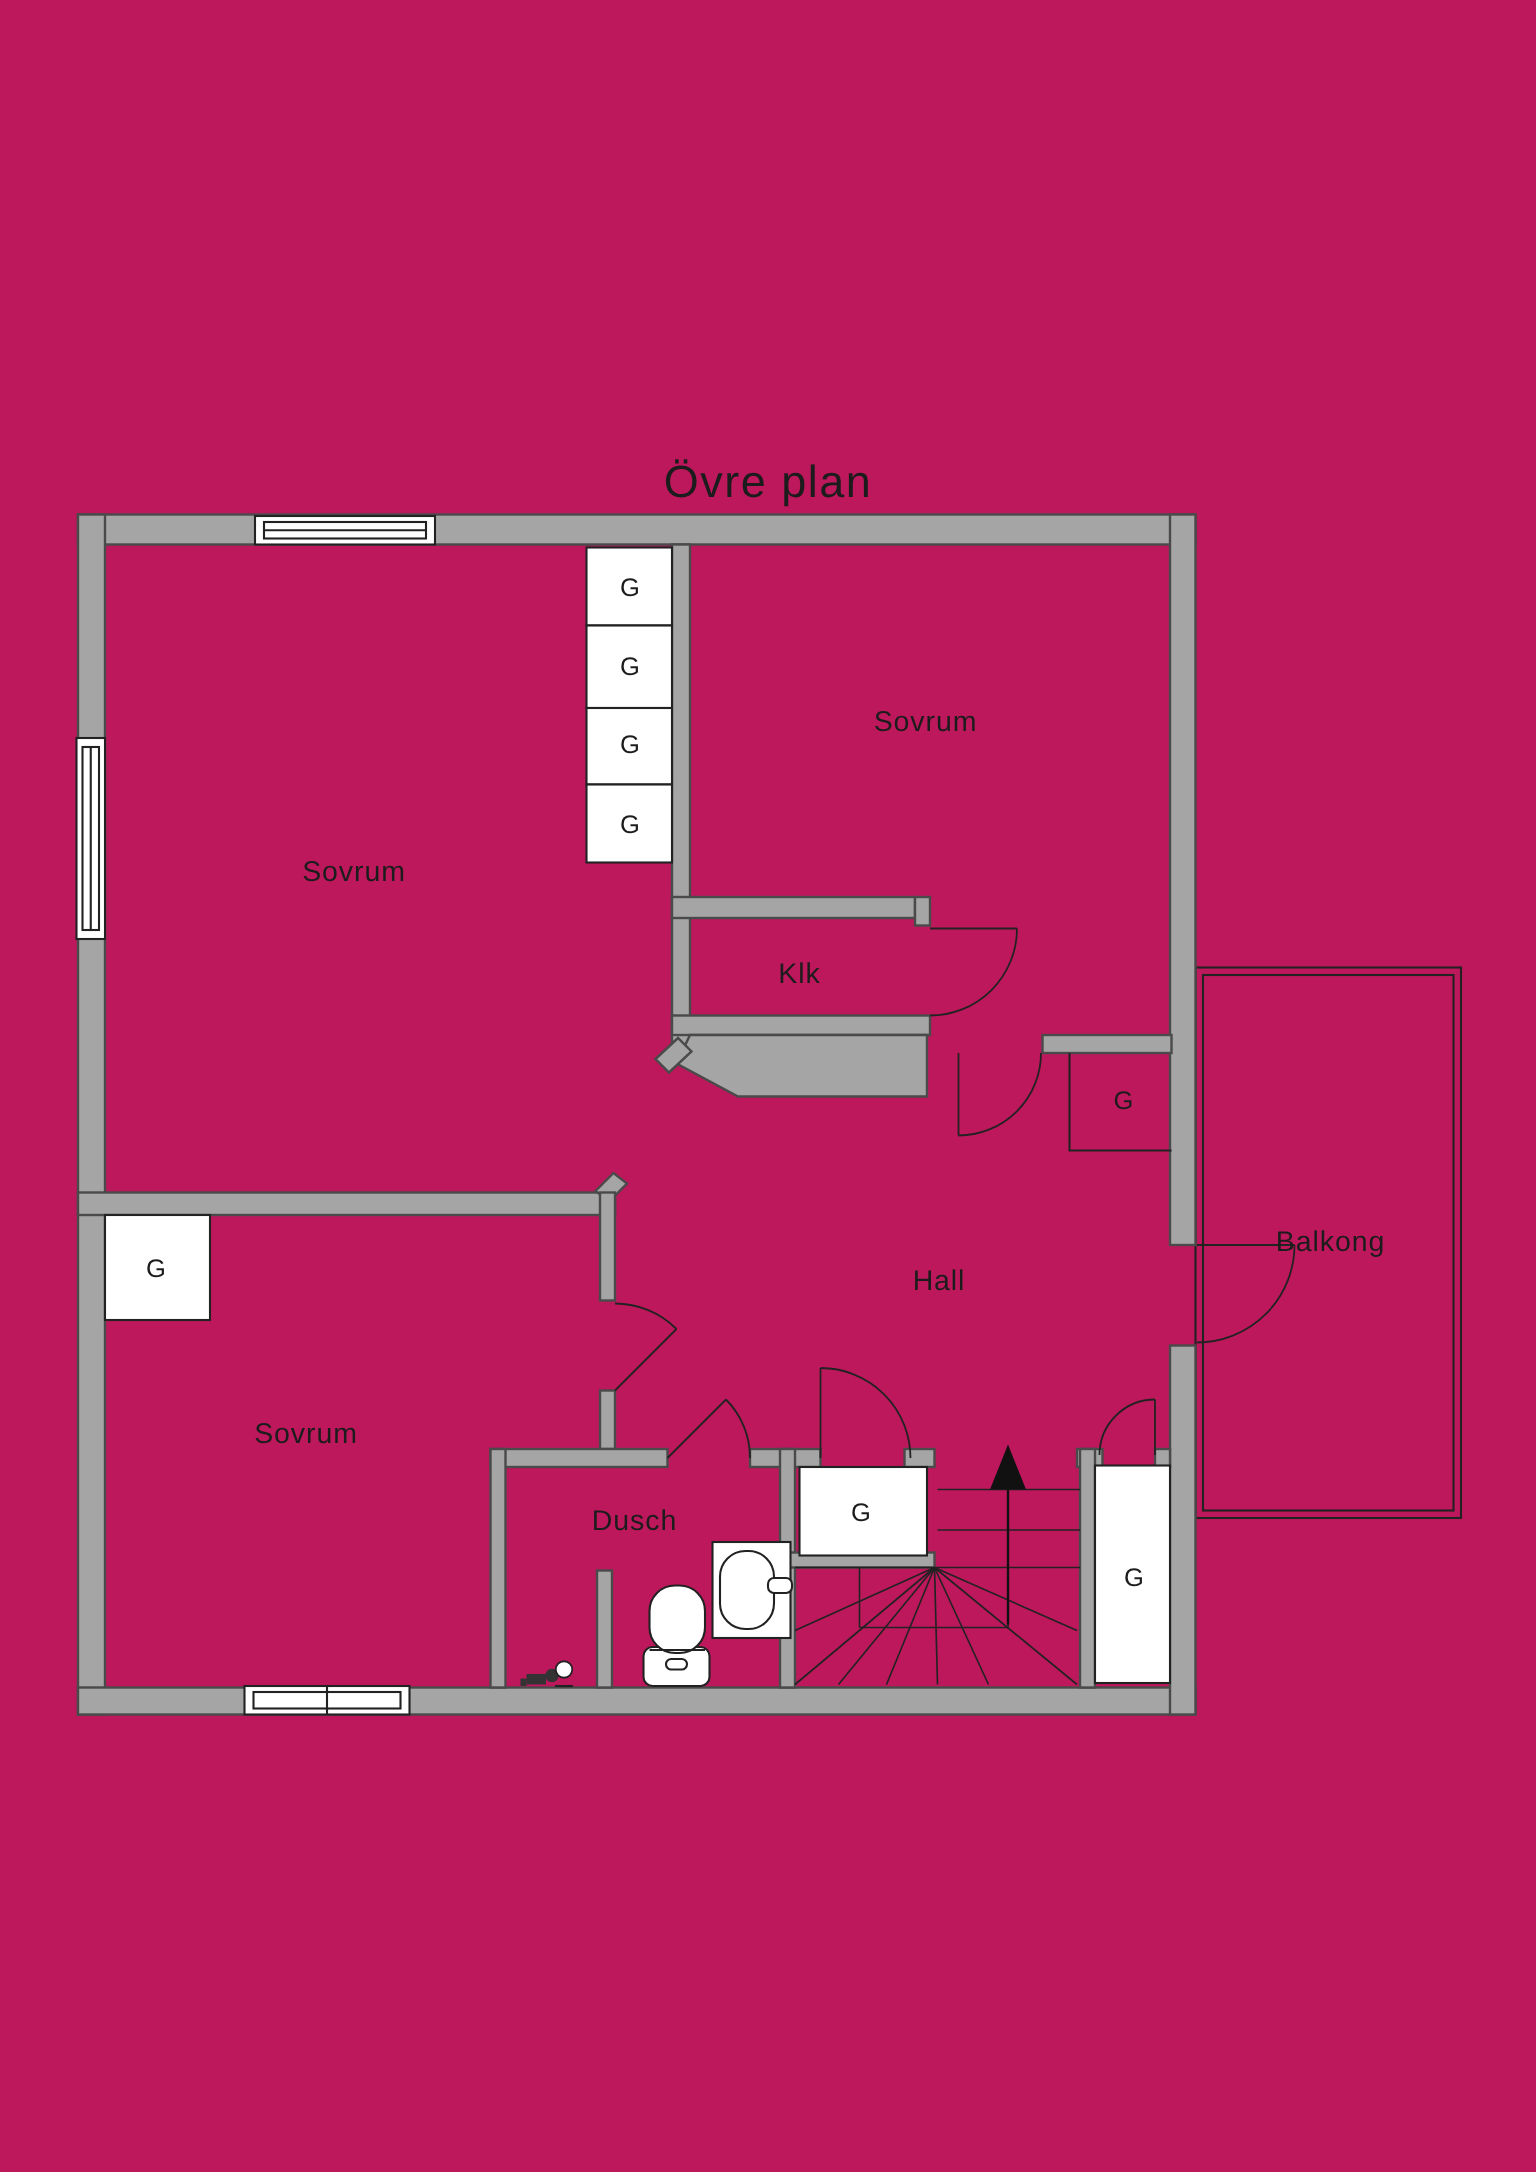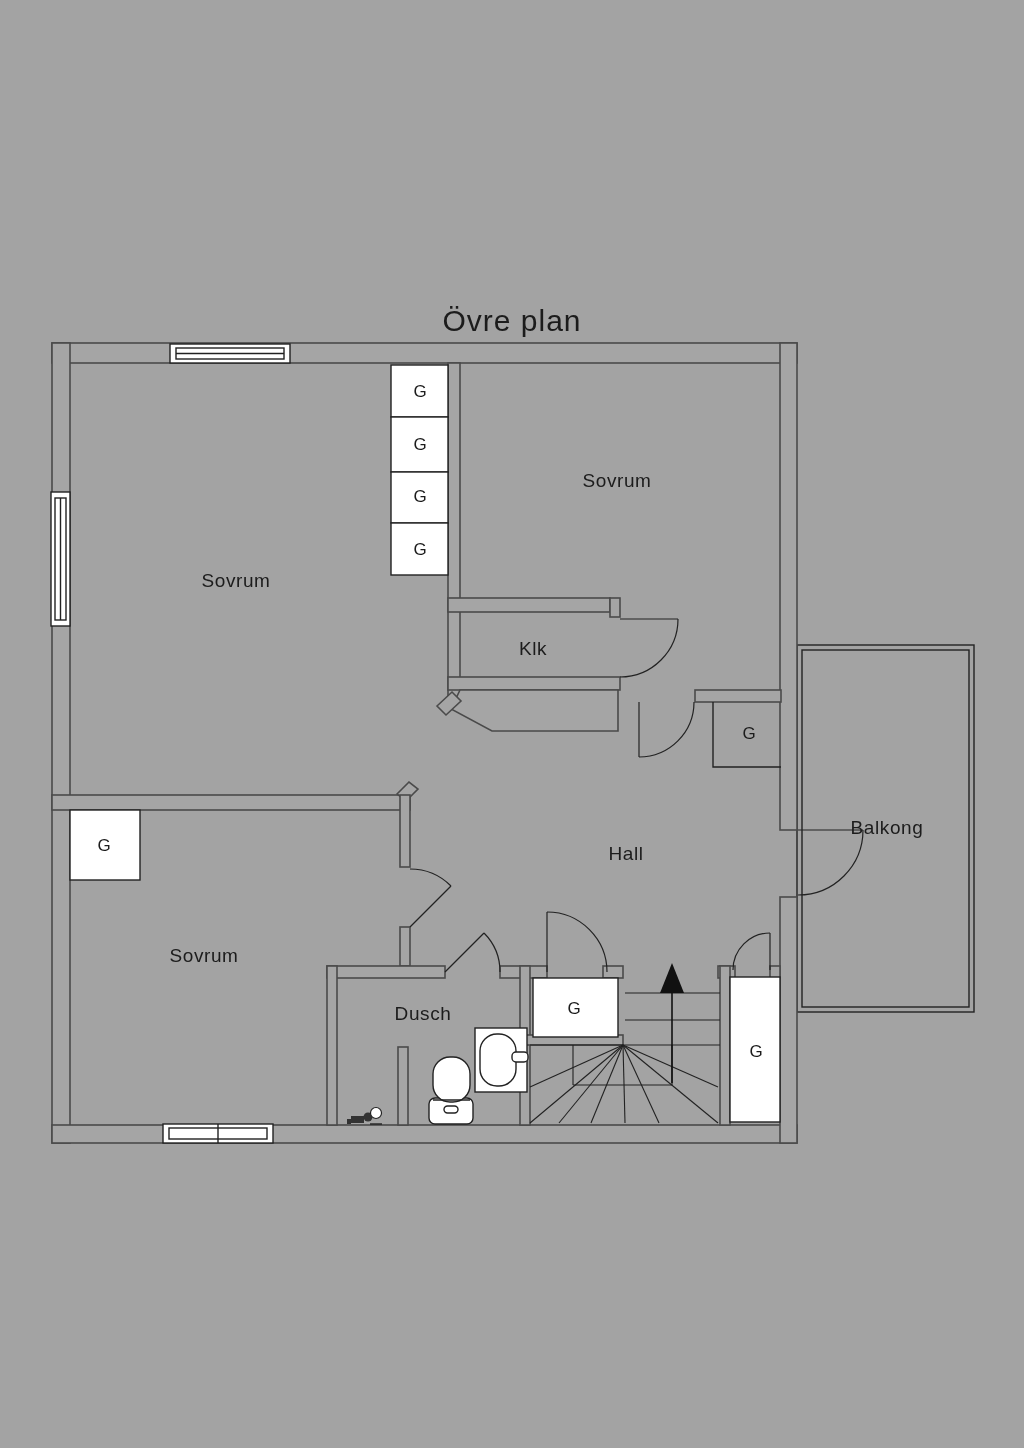--- a/index.html
+++ b/index.html
@@ -1,16 +1,16 @@
 <!DOCTYPE html>
 <html><head>
 <meta charset="utf-8">
 <style>
   html,body{margin:0;padding:0;background:#ffffff;}
-  .page{width:1024px;height:1448px;position:relative;background:#a3a3a3;}
+  .page{width:1024px;height:1448px;position:relative;background:#be185d;}
   svg{display:block;}
   .wall{stroke:#4a4a4a;stroke-width:1.6;}
   .thin{fill:none;stroke:#222;stroke-width:1.4;}
   .thinw{fill:#fff;stroke:#222;stroke-width:1.4;}
   .arc{fill:none;stroke:#222;stroke-width:1.2;}
   .stair{fill:none;stroke:#222;stroke-width:1.1;}
   text{fill:#1c1c1c;font-family:"Liberation Sans",sans-serif;}
   .title{font-size:30px;letter-spacing:1px;}
   .room-label{font-size:19px;letter-spacing:.6px;}
   .g-label{font-size:17px;}

